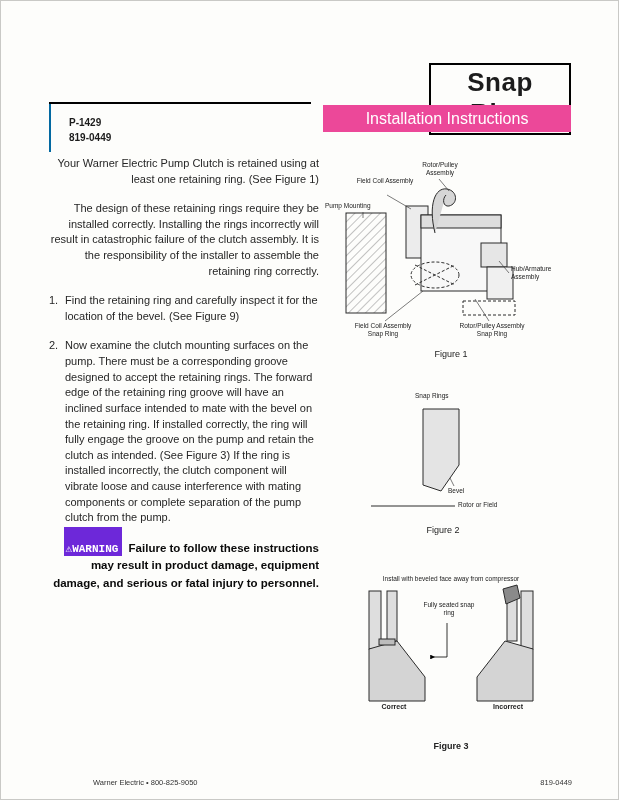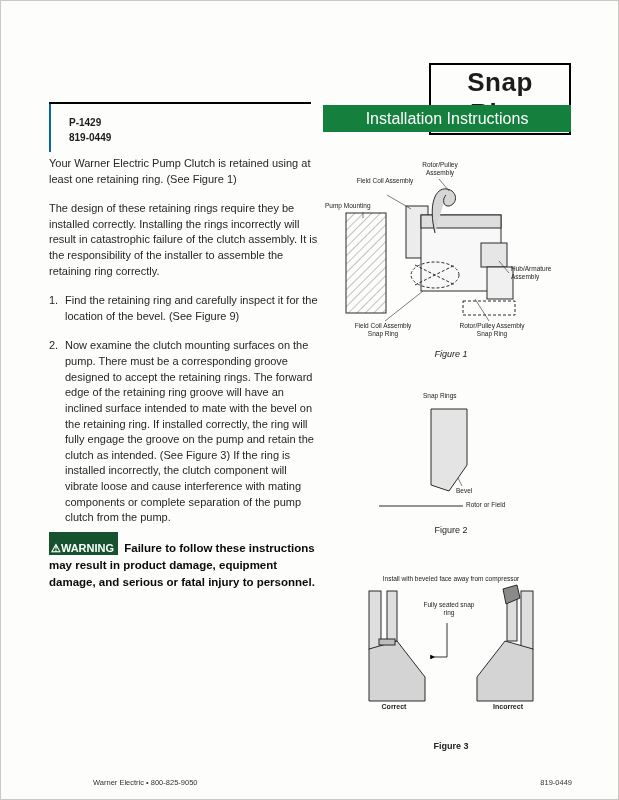--- a/index.html
+++ b/index.html
@@ -10,42 +10,42 @@
     font-family:"Liberation Sans", sans-serif; color:#1c1c1c; overflow:hidden;
   }
   
   .title-box {
     position:absolute; left:428px; top:62px; width:142px;
     border:2px solid #000; padding:2px 6px 4px 6px;
     font-size:26px; font-weight:bold; letter-spacing:0.5px; text-align:center;
   }
   .black-bar {
     position:absolute; left:322px; top:104px; width:248px; height:27px;
-    background:#15803d; color:#fff; display:flex; align-items:center; justify-content:center;
+    background:#ec4899; color:#fff; display:flex; align-items:center; justify-content:center;
     font-size:16px;
   }
   .part-block { position:absolute; left:48px; top:101px; width:262px; border-top:2px solid #000; }
   .part-block .inner { border-left:2px solid #0369a1; padding:11px 0 7px 18px; }
   .pn { font-size:10px; font-weight:bold; line-height:1.5; }
   
   .left-col { position:absolute; left:48px; top:155px; width:270px; font-size:11px; line-height:1.42; color:#262626; }
-  .left-col p { margin:0 0 14px 0; }
+  .left-col p { margin:0 0 14px 0;text-align:right; }
   .list-item { display:flex; margin-bottom:14px; }
   .list-item .num { flex:0 0 16px; }
   .warning { margin-top:36px; font-weight:bold; font-size:11.5px; line-height:1.5; color:#0a0a0a; }
-  .warn-chip { background:#14532d; color:#fff; padding:10px 4px 1px 2px; font-size:11px; margin-right:3px; }
+  .warn-chip { background:#6d28d9; color:#fff; padding:16px 4px 1px 2px; font-size:11px; margin-right:3px;font-family:Liberation Mono, monospace; }
   
   .figure { position:absolute; font-size:6.5px; color:#222; }
   .figure svg { position:absolute; left:0; top:0; }
   .fl { position:absolute; line-height:1.25; text-align:center; }
   .fl.left { text-align:left; }
   .fl.b { font-weight:bold; font-size:7px; }
   .fig-caption { position:absolute; left:0; width:100%; text-align:center; font-size:9px; }
   .fig1 { left:322px; top:150px; width:256px; height:218px; }
-  .fig2 { left:322px; top:388px; width:256px; height:160px; }
+  .fig2 { left:314px; top:388px; width:256px; height:160px; }
   .fig3 { left:322px; top:572px; width:256px; height:192px; }
   
   .footer { position:absolute; bottom:12px; font-size:7.5px; color:#333; }
   .footer.l { left:46px;margin-left:46px; }
   .footer.r { right:46px; }
 </style>
 </head>
 <body>
 
 <div class="page">
@@ -108,21 +108,21 @@
         <line x1="62" y1="170" x2="100" y2="140"></line>
         <line x1="166" y1="170" x2="152" y2="148"></line>
       </g>
     </svg>
     <div class="fl" style="left:86px; top:10px; width:62px;">Rotor/Pulley Assembly</div>
     <div class="fl" style="left:32px; top:26px; width:60px;">Field Coil Assembly</div>
     <div class="fl left" style="left:2px; top:51px; width:72px;">Pump Mounting</div>
     <div class="fl left" style="left:188px; top:114px; width:62px;">Hub/Armature Assembly</div>
     <div class="fl" style="left:24px; top:171px; width:72px;">Field Coil Assembly Snap Ring</div>
     <div class="fl" style="left:132px; top:171px; width:74px;">Rotor/Pulley Assembly Snap Ring</div>
-    <div class="fig-caption" style="top:198px;font-style:italic;">Figure 1</div>
+    <div class="fig-caption" style="top:198px;">Figure 1</div>
   </div>
 
   <div class="figure fig2">
     <svg width="256" height="160" viewBox="0 0 256 160">
       <polygon points="108,20 144,20 144,76 126,102 108,96" fill="#e4e4e4" stroke="#2b2b2b" stroke-width="1"></polygon>
       <line x1="135" y1="89" x2="139" y2="97" stroke="#444" stroke-width="0.7"></line>
       <line x1="56" y1="117" x2="140" y2="117" stroke="#2b2b2b" stroke-width="1"></line>
     </svg>
     <div class="fl left" style="left:100px; top:3px; width:60px;">Snap Rings</div>
     <div class="fl left" style="left:133px; top:98px; width:34px;">Bevel</div>

